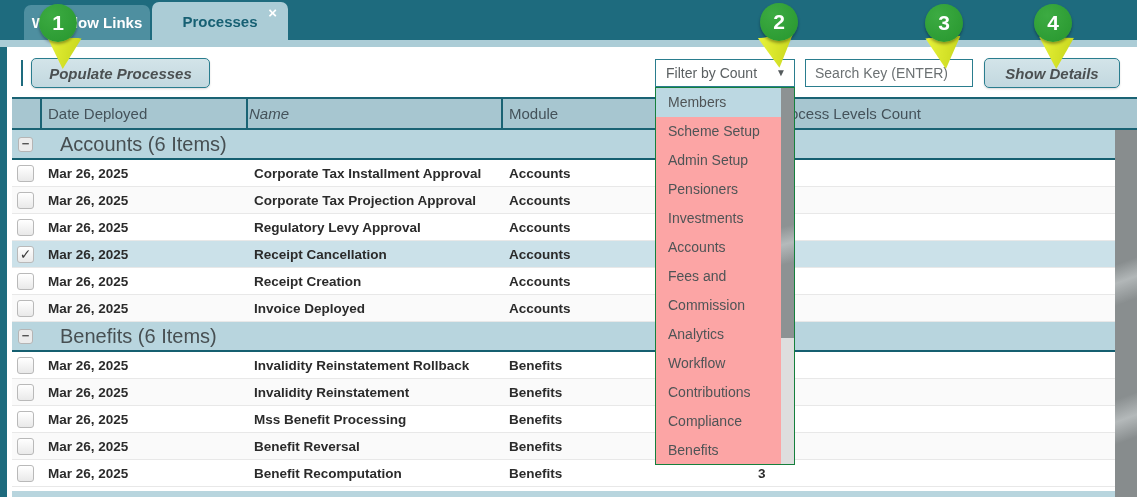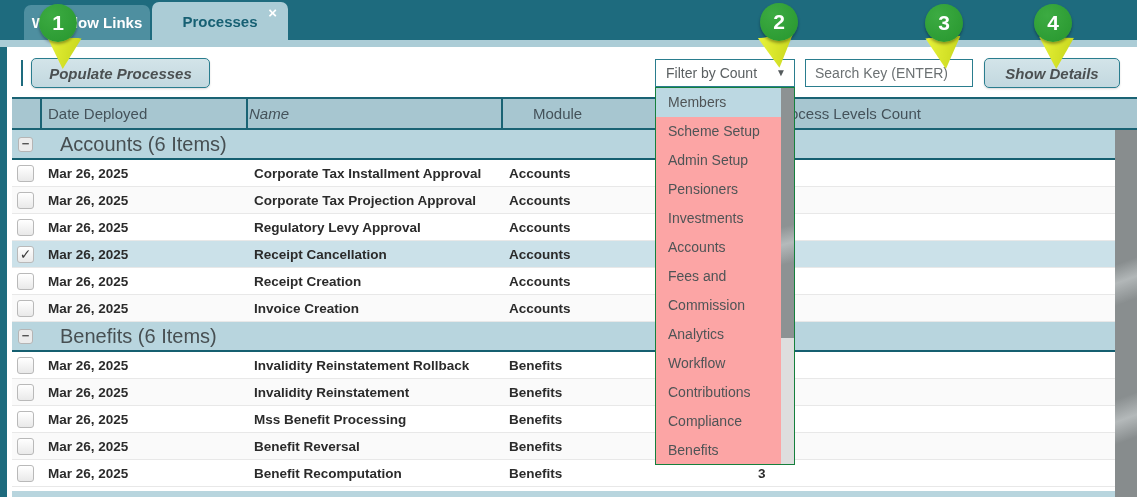--- a/index.html
+++ b/index.html
@@ -40,21 +40,21 @@
   .trow.sel{background:#cbe1e9;}
   .cb{position:absolute;left:5px;top:5px;width:17px;height:17px;background:linear-gradient(180deg,#ffffff,#e9e9e9);border:1px solid #b9b9b9;border-radius:3px;cursor:pointer;color:#3c3c3c;font-size:14px;font-weight:700;line-height:15px;text-align:center;}
   .cb.checked::after{content:"✓";}
   .cell{position:absolute;top:0;height:100%;display:flex;align-items:center;color:#2b2b2b;font-size:13.5px;font-weight:700;white-space:nowrap;}
   .c-date{left:28px;width:206px;padding-left:8px;}
   .c-name{left:234px;width:255px;padding-left:8px;}
   .c-module{left:489px;width:160px;padding-left:8px;}
   .c-count{left:649px;width:454px;padding-left:97px;}
   .h-date{left:28px;width:168px;padding-left:8px;}
   .h-name{left:234px;width:255px;padding-left:3px;font-style:italic;}
-  .h-module{left:489px;width:160px;padding-left:8px;margin-left:24px;}
+  .h-module{left:489px;width:160px;padding-left:8px;}
   .h-count{left:649px;width:476px;padding-left:114px;}
   .group-sliver{height:6px;background:#b8d5de;margin-top:4px;}
 
   
   .right-strip{position:absolute;left:1115px;top:130px;width:22px;height:367px;cursor:pointer;
     background:linear-gradient(160deg,#888d8e 0%,#888d8e 36%,#b2b7b8 41%,#898e8f 47%,#898e8f 72%,#b4b9ba 78%,#878c8d 84%,#878c8d 100%);}
 
   
   .ddlist{position:absolute;left:655px;top:87px;width:140px;height:378px;background:#fca5a5;border:1px solid #15803d;z-index:30;}
   .dd-inner{position:absolute;left:0;top:0;right:13px;bottom:0;overflow:hidden;}
@@ -148,21 +148,21 @@
       <div class="trow">
     <div class="cb"></div>
     <div class="cell c-date">Mar 26, 2025</div>
     <div class="cell c-name">Receipt Creation</div>
     <div class="cell c-module">Accounts</div>
     <div class="cell c-count"></div>
   </div>
       <div class="trow alt">
     <div class="cb"></div>
     <div class="cell c-date">Mar 26, 2025</div>
-    <div class="cell c-name">Invoice Creation</div>
+    <div class="cell c-name">Invoice Deployed</div>
     <div class="cell c-module">Accounts</div>
     <div class="cell c-count"></div>
   </div>
       <div class="group-row">
     <div class="collapse-box">−</div>
     <div class="group-label">Benefits (6 Items)</div>
   </div>
       <div class="trow">
     <div class="cb"></div>
     <div class="cell c-date">Mar 26, 2025</div>

